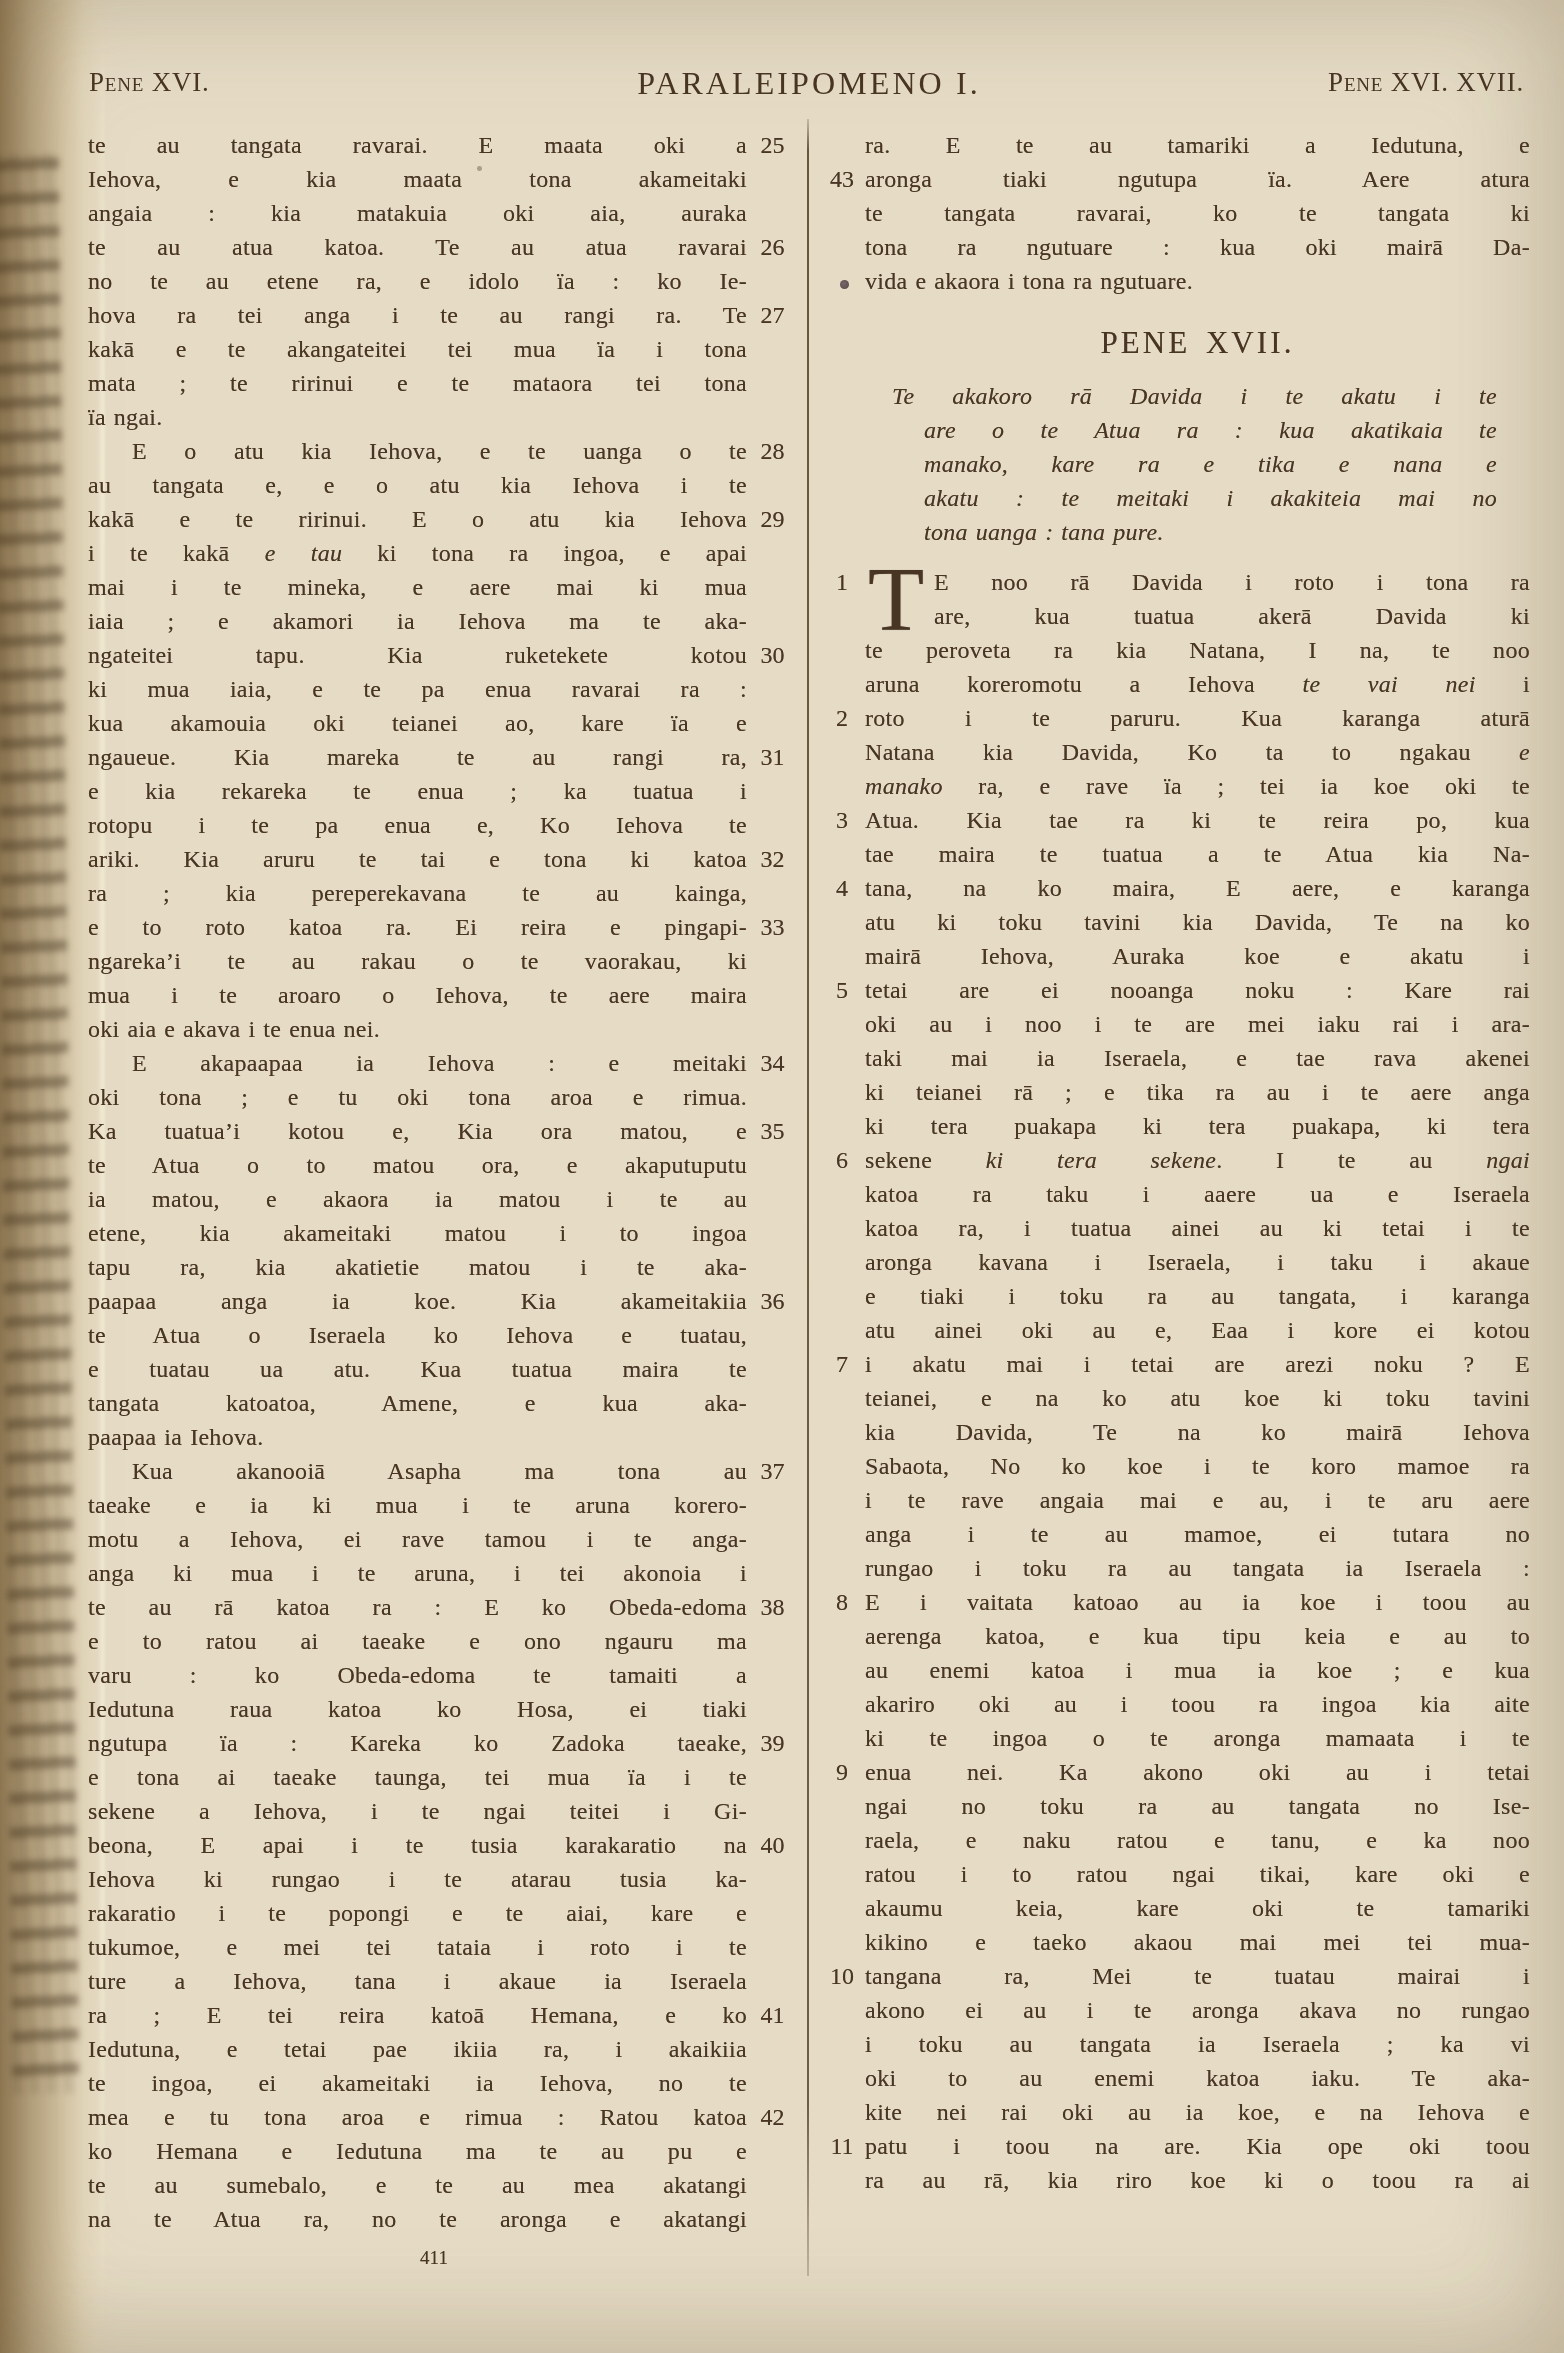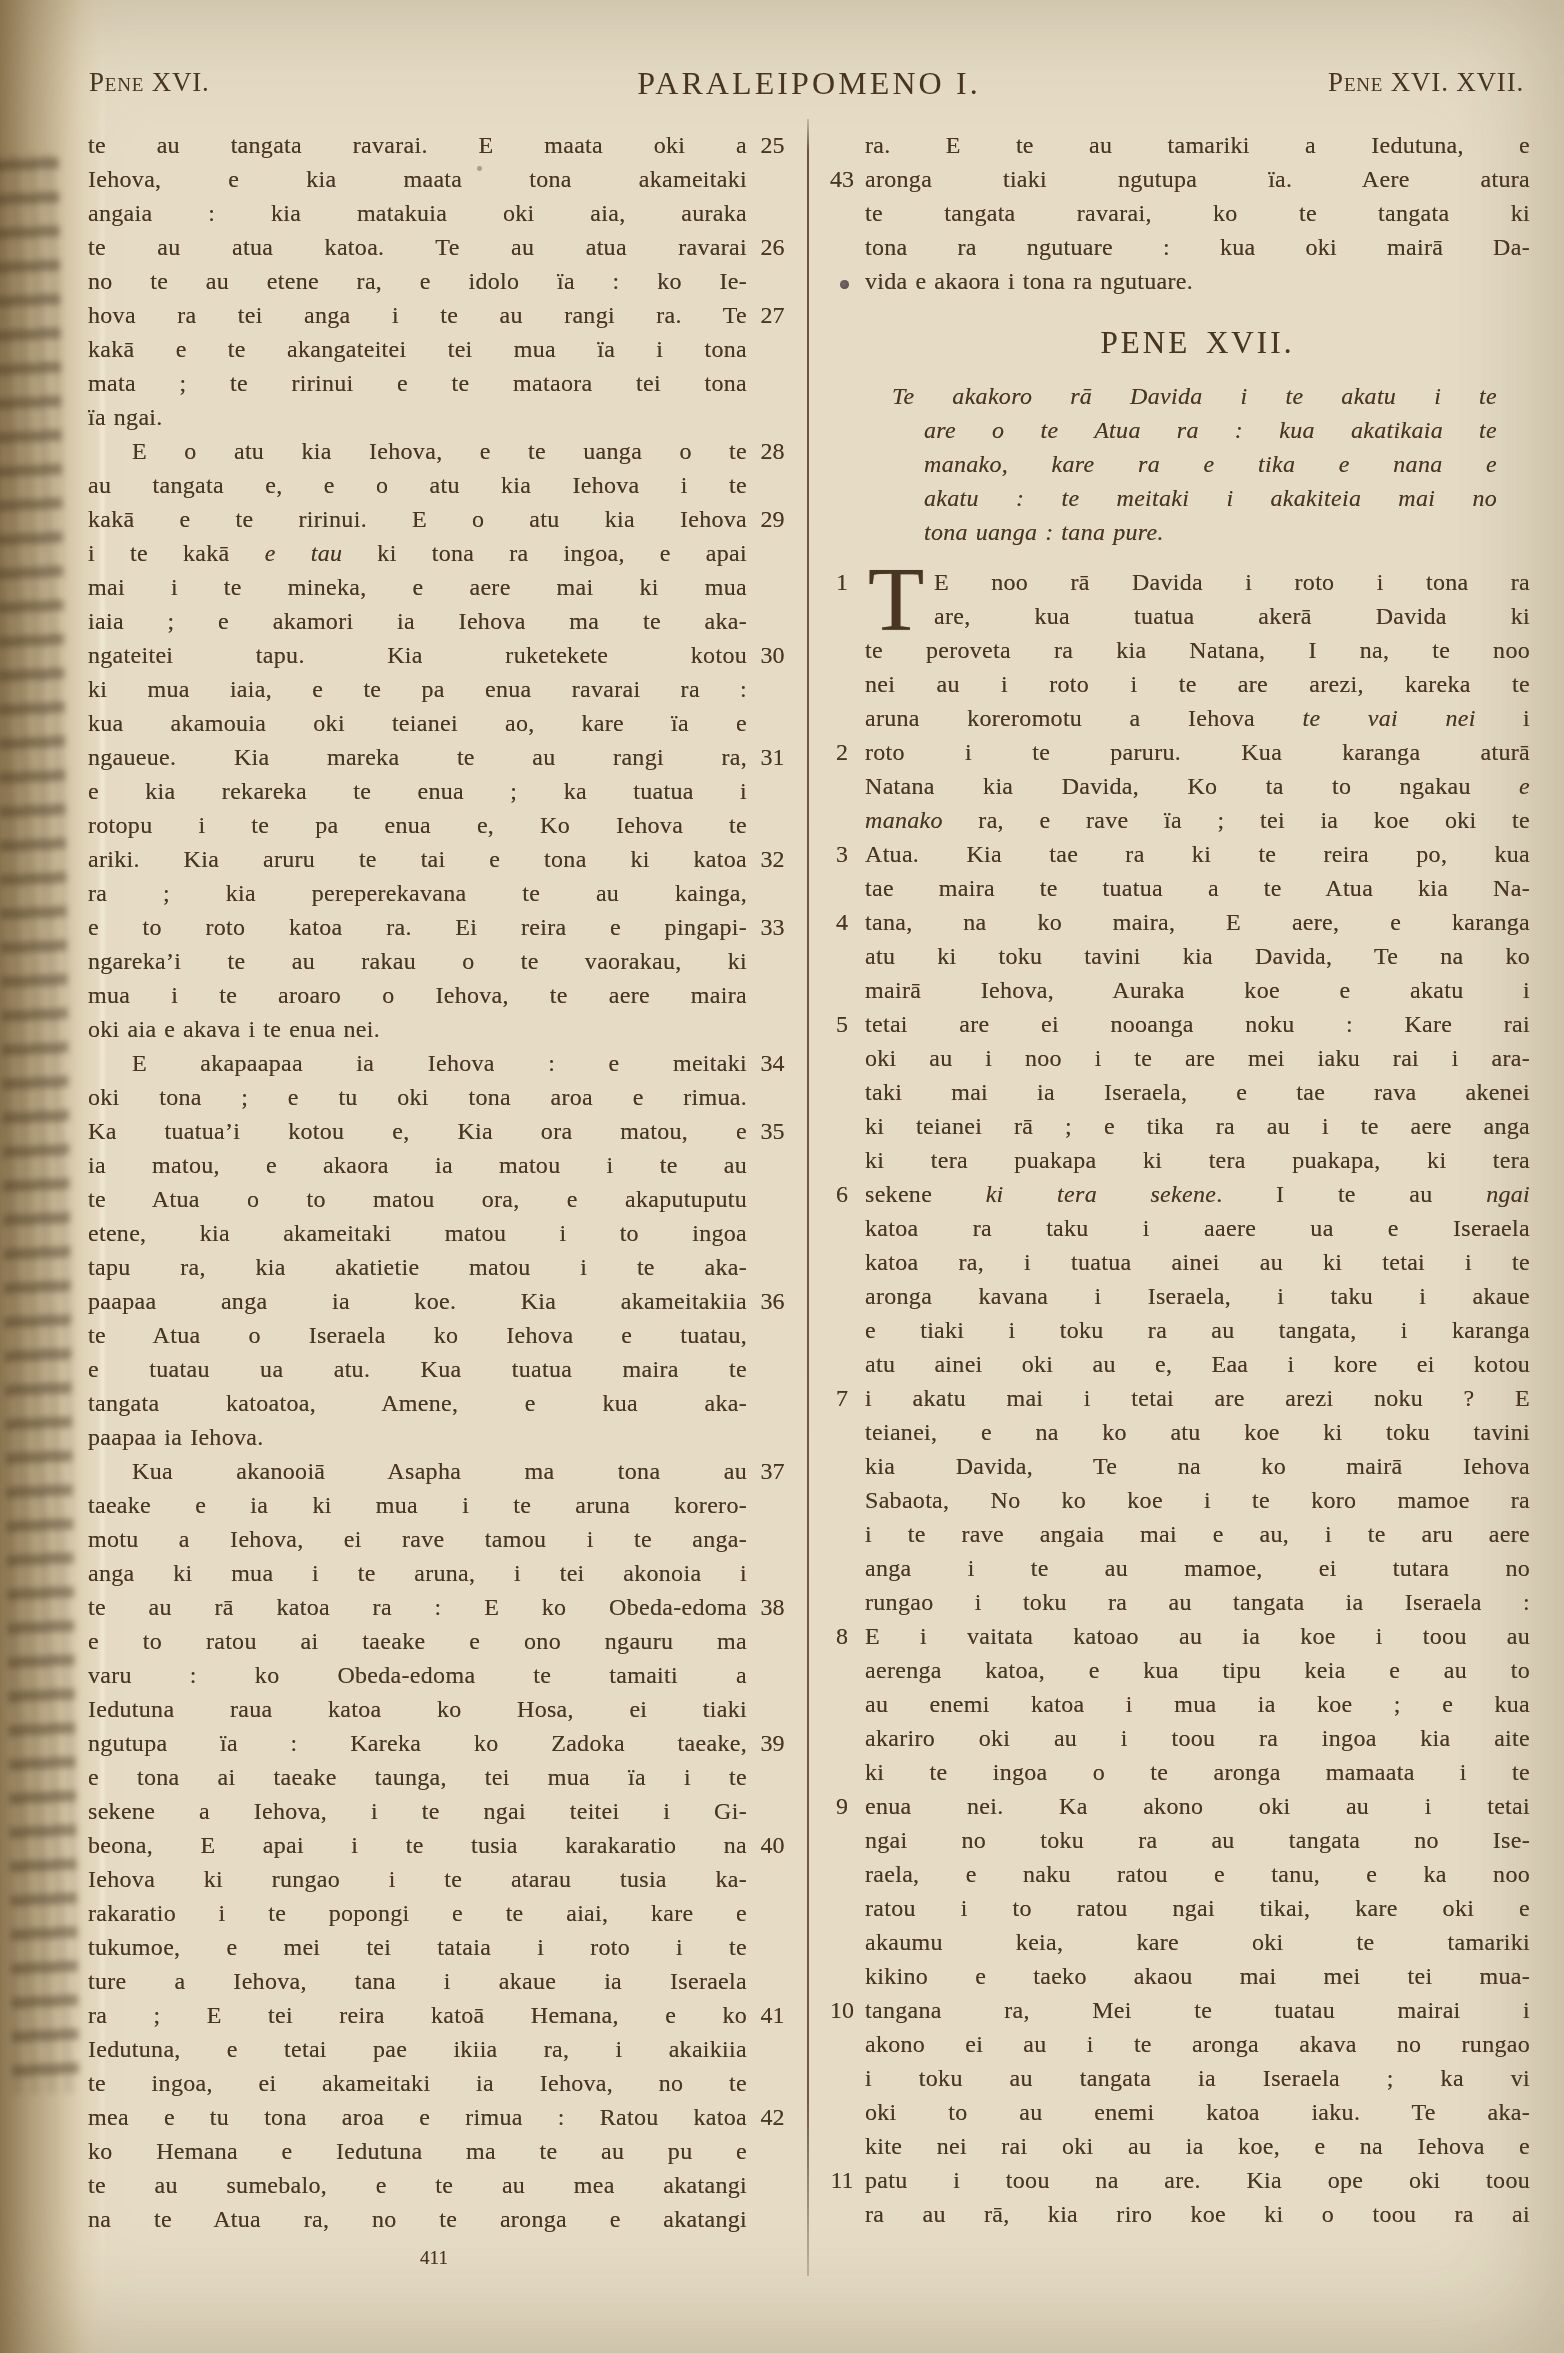--- a/index.html
+++ b/index.html
@@ -201,24 +201,24 @@
       <span class="ltext">E akapaapaa ia Iehova : e meitaki</span>
     </div>
     <div class="line ">
       <span class="ltext">oki tona ; e tu oki tona aroa e rimua.</span>
     </div>
     <div class="line ">
       <span class="vnum">35</span>
       <span class="ltext">Ka tuatua’i kotou e, Kia ora matou, e</span>
     </div>
     <div class="line ">
+      <span class="ltext">te Atua o to matou ora, e akaputuputu</span>
+    </div>
+    <div class="line ">
       <span class="ltext">ia matou, e akaora ia matou i te au</span>
-    </div>
-    <div class="line ">
-      <span class="ltext">te Atua o to matou ora, e akaputuputu</span>
     </div>
     <div class="line ">
       <span class="ltext">etene, kia akameitaki matou i to ingoa</span>
     </div>
     <div class="line ">
       <span class="ltext">tapu ra, kia akatietie matou i te aka-</span>
     </div>
     <div class="line ">
       <span class="vnum">36</span>
       <span class="ltext">paapaa anga ia koe. Kia akameitakiia</span>
@@ -354,23 +354,20 @@
       <span class="vnum">1</span>
       <span class="ltext">E noo rā Davida i roto i tona ra</span>
     </div>
     <div class="line dc">
       <span class="ltext">are, kua tuatua akerā Davida ki</span>
     </div>
     <div class="line ">
       <span class="ltext">te peroveta ra kia Natana, I na, te noo</span>
     </div>
     <div class="line ">
-      <span class="ltext">nei au i roto i te are arezi, kareka te</span>
-    </div>
-    <div class="line ">
       <span class="ltext">aruna koreromotu a Iehova <i>te vai nei</i> i</span>
     </div>
     <div class="line ">
       <span class="vnum">2</span>
       <span class="ltext">roto i te paruru. Kua karanga aturā</span>
     </div>
     <div class="line ">
       <span class="ltext">Natana kia Davida, Ko ta to ngakau <i>e</i></span>
     </div>
     <div class="line ">

